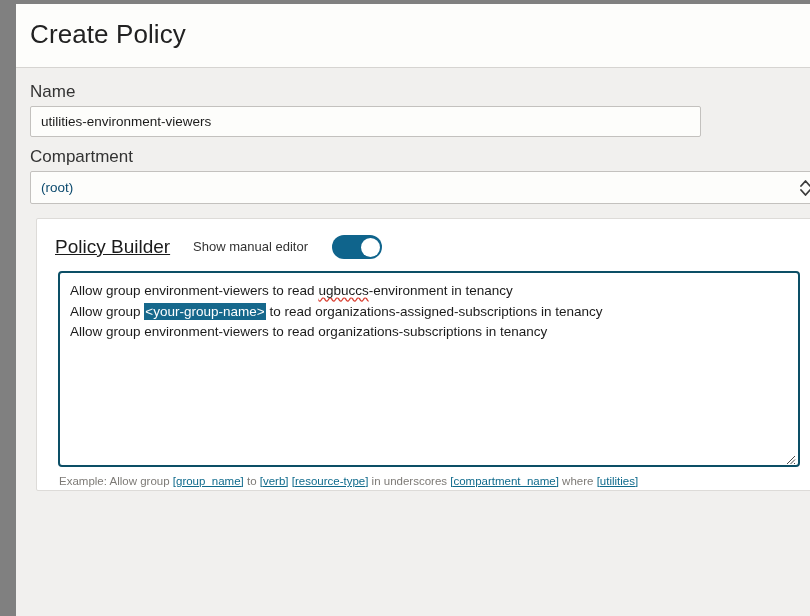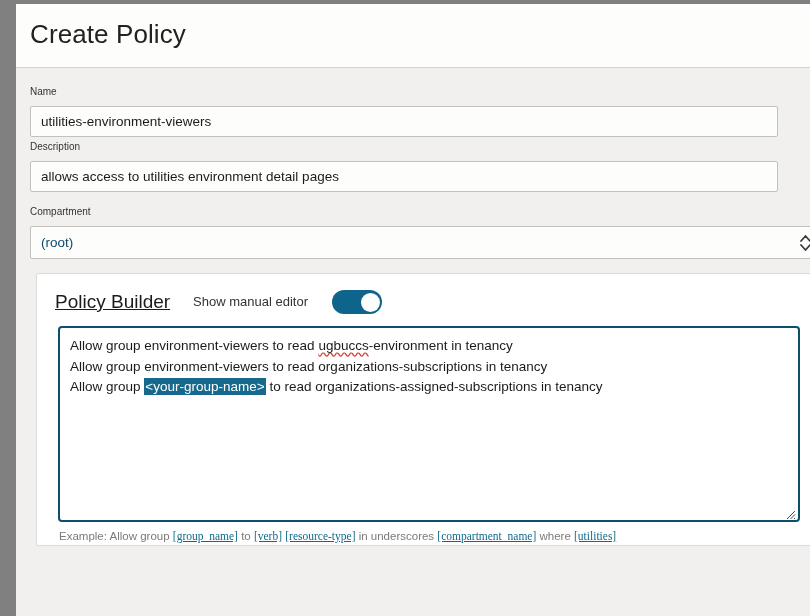--- a/index.html
+++ b/index.html
@@ -50,29 +50,29 @@
     margin: 0;
   }
 
   
   .form-body {
     padding: 14px 5px 0 14px;
     box-sizing: border-box;
   }
   .field-block { margin-bottom: 0; }
   .field-label {
-    font-size: 10px;
+    font-size: 17px;
     color: #333;
     line-height: 19px;
     padding-bottom: 5px;
   }
   .text-input {
     display: block;
     box-sizing: border-box;
-    width: 748px;
+    width: 671px;
     height: 31px;
     background: #fdfdfb;
     border: 1px solid #c3c1be;
     border-radius: 2px;
     font-family: "Liberation Sans", sans-serif;
     font-size: 13.5px;
     color: #1b1b1b;
     padding: 0 10px;
     line-height: 29px;
     outline: none;
@@ -209,44 +209,39 @@
   .example-text {
     font-size: 11.5px;
     color: #7d7a76;
     line-height: 18px;
     padding: 5px 0 0 4px;
     white-space: nowrap;
   }
   .example-link {
     color: #0f6a8c;
     text-decoration: underline;
-    font-family: Liberation Serif, serif;
   }
 </style>
 </head>
 <body>
 
 <div class="window-frame">
   <div class="window-inner">
 
     <div class="page-header">
       <div class="page-title">Create Policy</div>
     </div>
 
     <div class="form-body">
 
       <div class="field-block">
         <div class="field-label">Name</div>
         <input class="text-input" type="text" value="utilities-environment-viewers" style="">
       </div>
 
-      <div class="field-block">
-        <div class="field-label">Description</div>
-        <input class="text-input" type="text" value="allows access to utilities environment detail pages" style="">
-      </div>
 
       <div class="gap-sm"></div>
 
       <div class="field-block">
         <div class="field-label">Compartment</div>
         <div class="select-wrap">
           <div class="select-box">(root)</div>
           <div class="select-spinner">
             <svg width="11" height="7" viewBox="0 0 11 7" aria-hidden="true">
               <path d="M1 6 L5.5 1 L10 6" fill="none" stroke="#3b3b3b" stroke-width="1.8" stroke-linecap="round" stroke-linejoin="round"></path>
@@ -266,23 +261,23 @@
           <div class="toggle">
             <div class="toggle-knob"></div>
           </div>
         </div>
 
         <div class="editor-wrap">
           <div class="editor-box">
 
             <div class="policy-line"><span>Allow group environment-viewers to read </span><span class="misspelled">ugbuccs</span><span>-environment in tenancy</span></div>
 
+            <div class="policy-line"><span>Allow group </span><span class="selected-token">&lt;your-group-name&gt;</span><span> to read organizations-assigned-subscriptions in tenancy</span></div>
+
             <div class="policy-line"><span>Allow group environment-viewers to read organizations-subscriptions in tenancy</span></div>
-
-            <div class="policy-line"><span>Allow group </span><span class="selected-token">&lt;your-group-name&gt;</span><span> to read organizations-assigned-subscriptions in tenancy</span></div>
 
           </div>
           <div class="resize-grip">
             <svg width="12" height="12" viewBox="0 0 12 12" aria-hidden="true">
               <path d="M11 3 L3 11 M11 6.5 L6.5 11 M11 10 L10 11" stroke="#4a4a4a" stroke-width="1" fill="none"></path>
             </svg>
           </div>
         </div>
 
         <div class="example-text"><span>Example: Allow group </span><span class="example-link">[group_name]</span><span> to </span><span class="example-link">[verb]</span><span> </span><span class="example-link">[resource-type]</span><span> in underscores </span><span class="example-link">[compartment_name]</span><span> where </span><span class="example-link">[utilities]</span></div>

